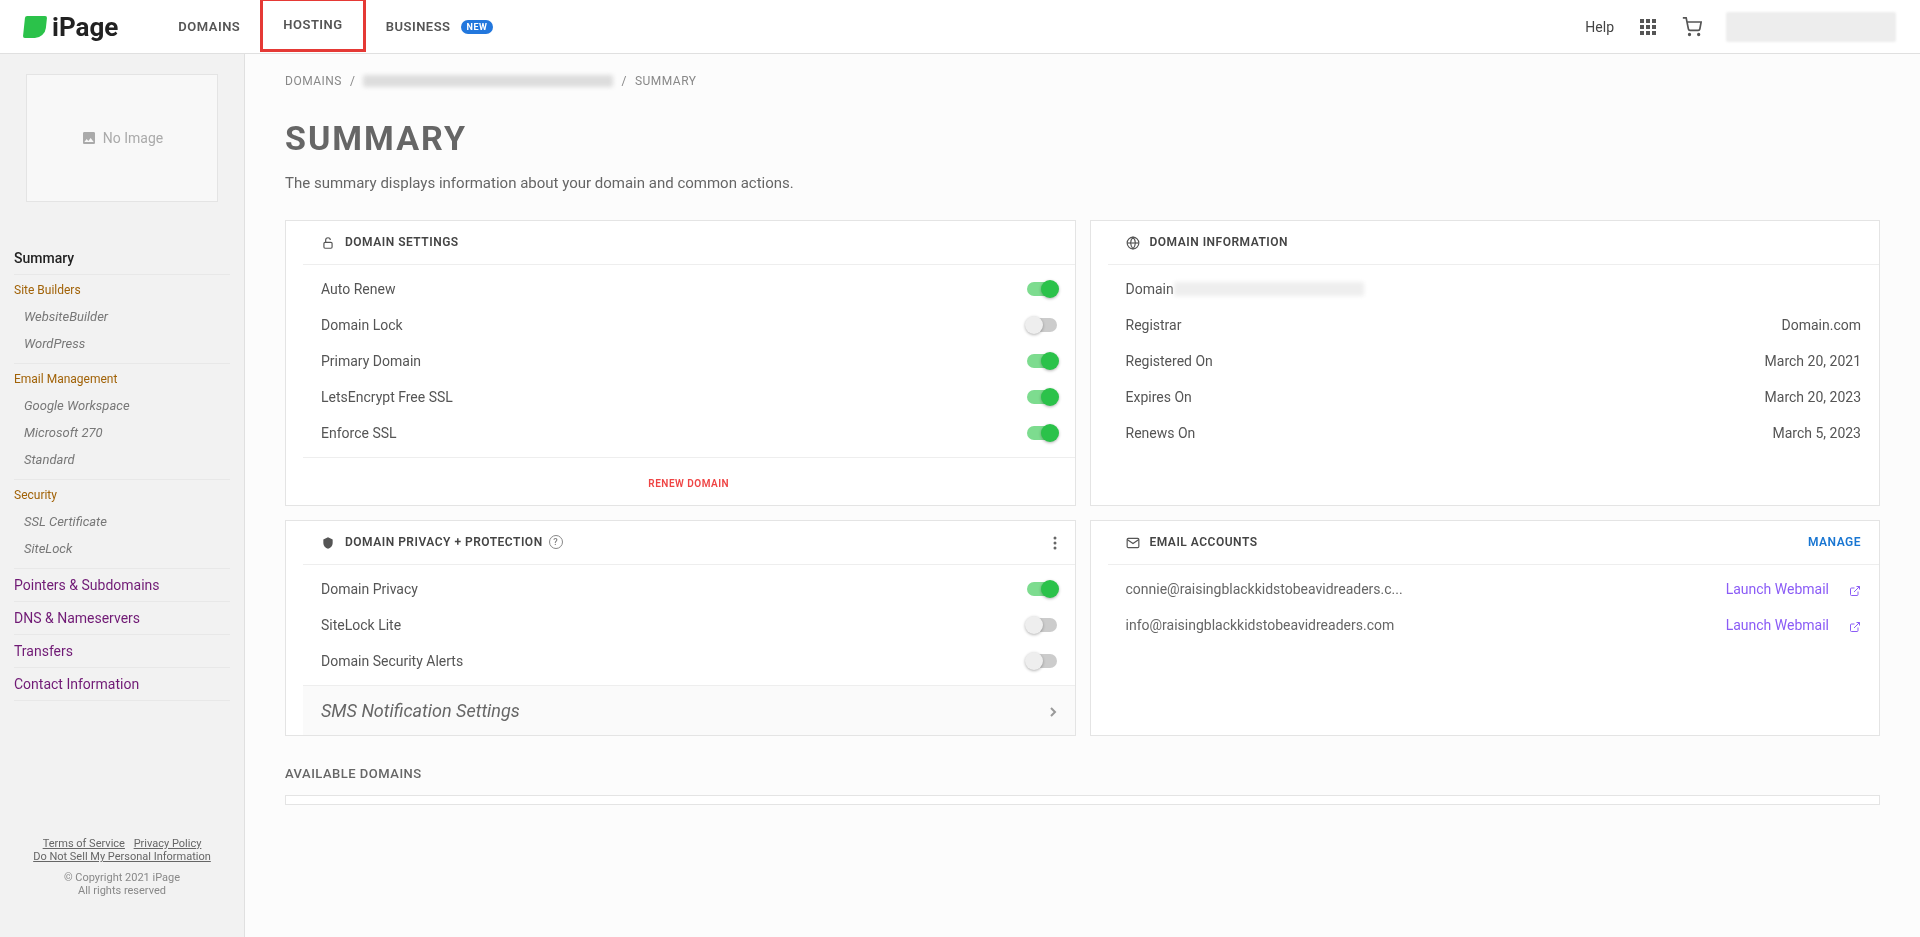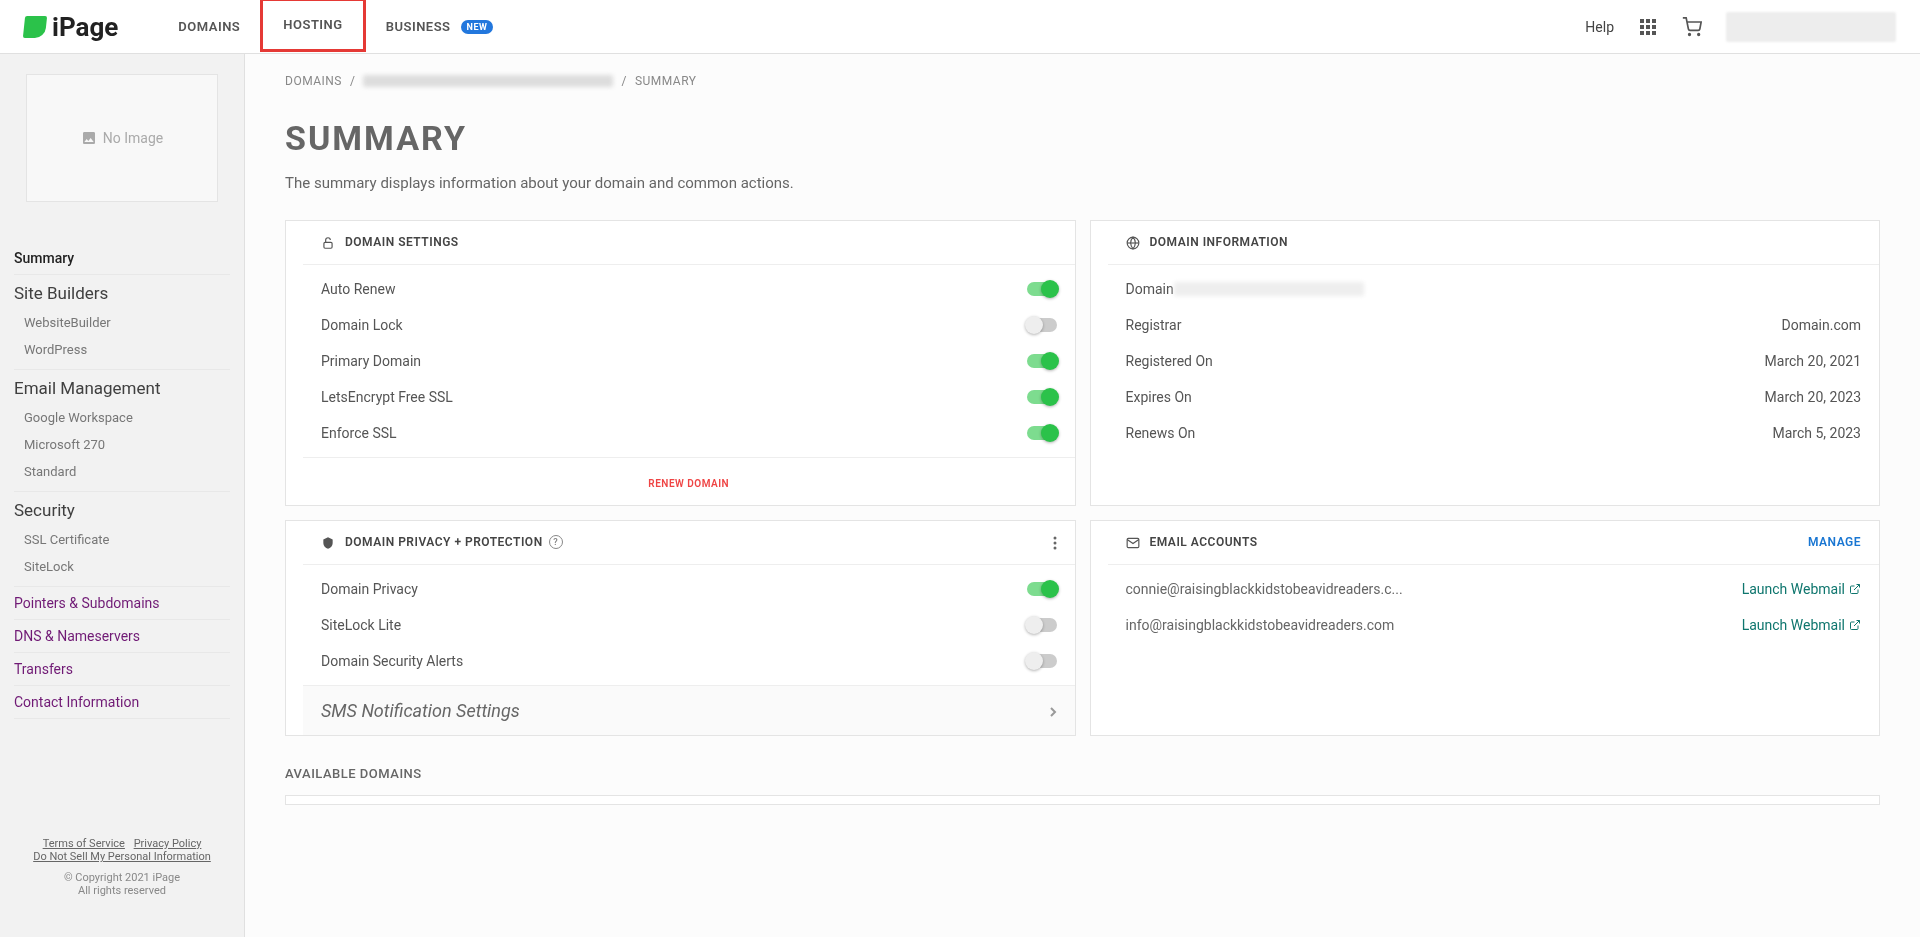--- a/index.html
+++ b/index.html
@@ -15,23 +15,23 @@
 .help-link { font-size: 14px; color: #444; cursor: pointer; }
 .icon-btn { width: 20px; height: 20px; cursor: pointer; color: #555; display: flex; align-items: center; justify-content: center; }
 .user-blur { width: 170px; height: 30px; background: #ededed; border-radius: 2px; filter: blur(1px); }
 .content-wrap { display: flex; }
 .sidebar { width: 244px; padding: 20px 14px; min-height: calc(100vh - 54px); display: flex; flex-direction: column; }
 .no-image-box { width: 192px; height: 128px; background: #f8f8f8; border: 1px solid #e4e4e4; display: flex; align-items: center; justify-content: center; color: #aaa; font-size: 14px; margin: 0 auto 40px; }
 .no-image-box svg { margin-right: 6px; }
 .side-list { list-style: none; }
 .side-item { padding: 8px 0; font-size: 14px; color: #701a75; cursor: pointer; border-bottom: 1px solid #e8e8e8; }
 .side-item.active { color: #222; font-weight: 500; }
-.side-sub { padding: 6px 0 6px 10px; font-size: 13px; color: #777; cursor: pointer; }
+.side-sub { padding: 6px 0 6px 10px; font-size: 13px; color: #777; cursor: pointer; font-style: italic; }
 .side-group { border-bottom: 1px solid #e8e8e8; padding-bottom: 6px; margin-bottom: 0; }
-.side-group-head { padding: 8px 0 6px; font-size: 17px; color: #404040; }
+.side-group-head { padding: 8px 0 6px; font-size: 12px; color: #a16207; }
 .sidebar-footer { margin-top: auto; text-align: center; font-size: 11px; color: #888; padding: 20px 0; }
 .sidebar-footer a { color: #666; text-decoration: underline; margin: 0 3px; cursor: pointer; }
 .sidebar-footer .copy { margin-top: 8px; }
 .main { flex: 1; background: #fff; border-left: 1px solid #e0e0e0; padding: 20px 40px 40px; min-height: calc(100vh - 54px); background: #fcfcfc; }
 .breadcrumbs { font-size: 12px; color: #888; letter-spacing: 0.5px; display: flex; align-items: center; gap: 8px; margin-bottom: 30px; }
 .breadcrumbs .blur { width: 250px; height: 12px; background: #ddd; filter: blur(2px); border-radius: 2px; }
 .page-title { font-size: 34px; font-weight: 700; letter-spacing: 2px; color: #666; margin-bottom: 16px; }
 .page-sub { font-size: 15px; color: #666; margin-bottom: 28px; }
 .cards-row { display: flex; gap: 14px; margin-bottom: 14px; }
 .card { background: #fff; border: 1px solid #e4e4e4; flex: 1; padding-left: 17px; }
@@ -47,21 +47,21 @@
 .toggle { margin-left: auto; width: 30px; height: 14px; background: #ccc; border-radius: 10px; position: relative; cursor: pointer; }
 .toggle::after { content: ""; position: absolute; width: 18px; height: 18px; background: #eee; border-radius: 50%; top: -2px; left: -2px; box-shadow: 0 1px 3px rgba(0,0,0,0.3); }
 .toggle.on { background: #7ddc8f; }
 .toggle.on::after { left: auto; right: -2px; background: #2bc24a; }
 .card-footer { border-top: 1px solid #eee; padding: 14px; text-align: center; }
 .card-footer a { color: #ef4444; font-size: 10px; font-weight: 600; cursor: pointer; letter-spacing: 0.5px; }
 .sms-row { border-top: 1px solid #eee; padding: 14px 18px; display: flex; align-items: center; font-size: 18px; font-style: italic; color: #666; background: #fafafa; cursor: pointer; }
 .sms-row .chev { margin-left: auto; color: #999; }
 .email-row { display: flex; align-items: center; padding: 10px 18px; font-size: 14px; }
 .email-row .addr { color: #666; flex: 1; white-space: nowrap; overflow: hidden; text-overflow: ellipsis; }
-.email-row .launch { color: #0f766e; cursor: pointer; display: flex; align-items: center; gap: 4px; }
+.email-row .launch { color: #8b5cf6; cursor: pointer; display: flex; align-items: flex-end; gap: 20px; }
 .section-title { font-size: 13px; font-weight: 500; letter-spacing: 0.5px; color: #666; margin: 30px 0 14px; }
 svg { display: inline-block; vertical-align: middle; }
 </style>
 </head>
 <body>
 
 <div class="topbar">
   <div class="logo">
     <div class="logo-icon"></div>
     <span>iPage</span>

